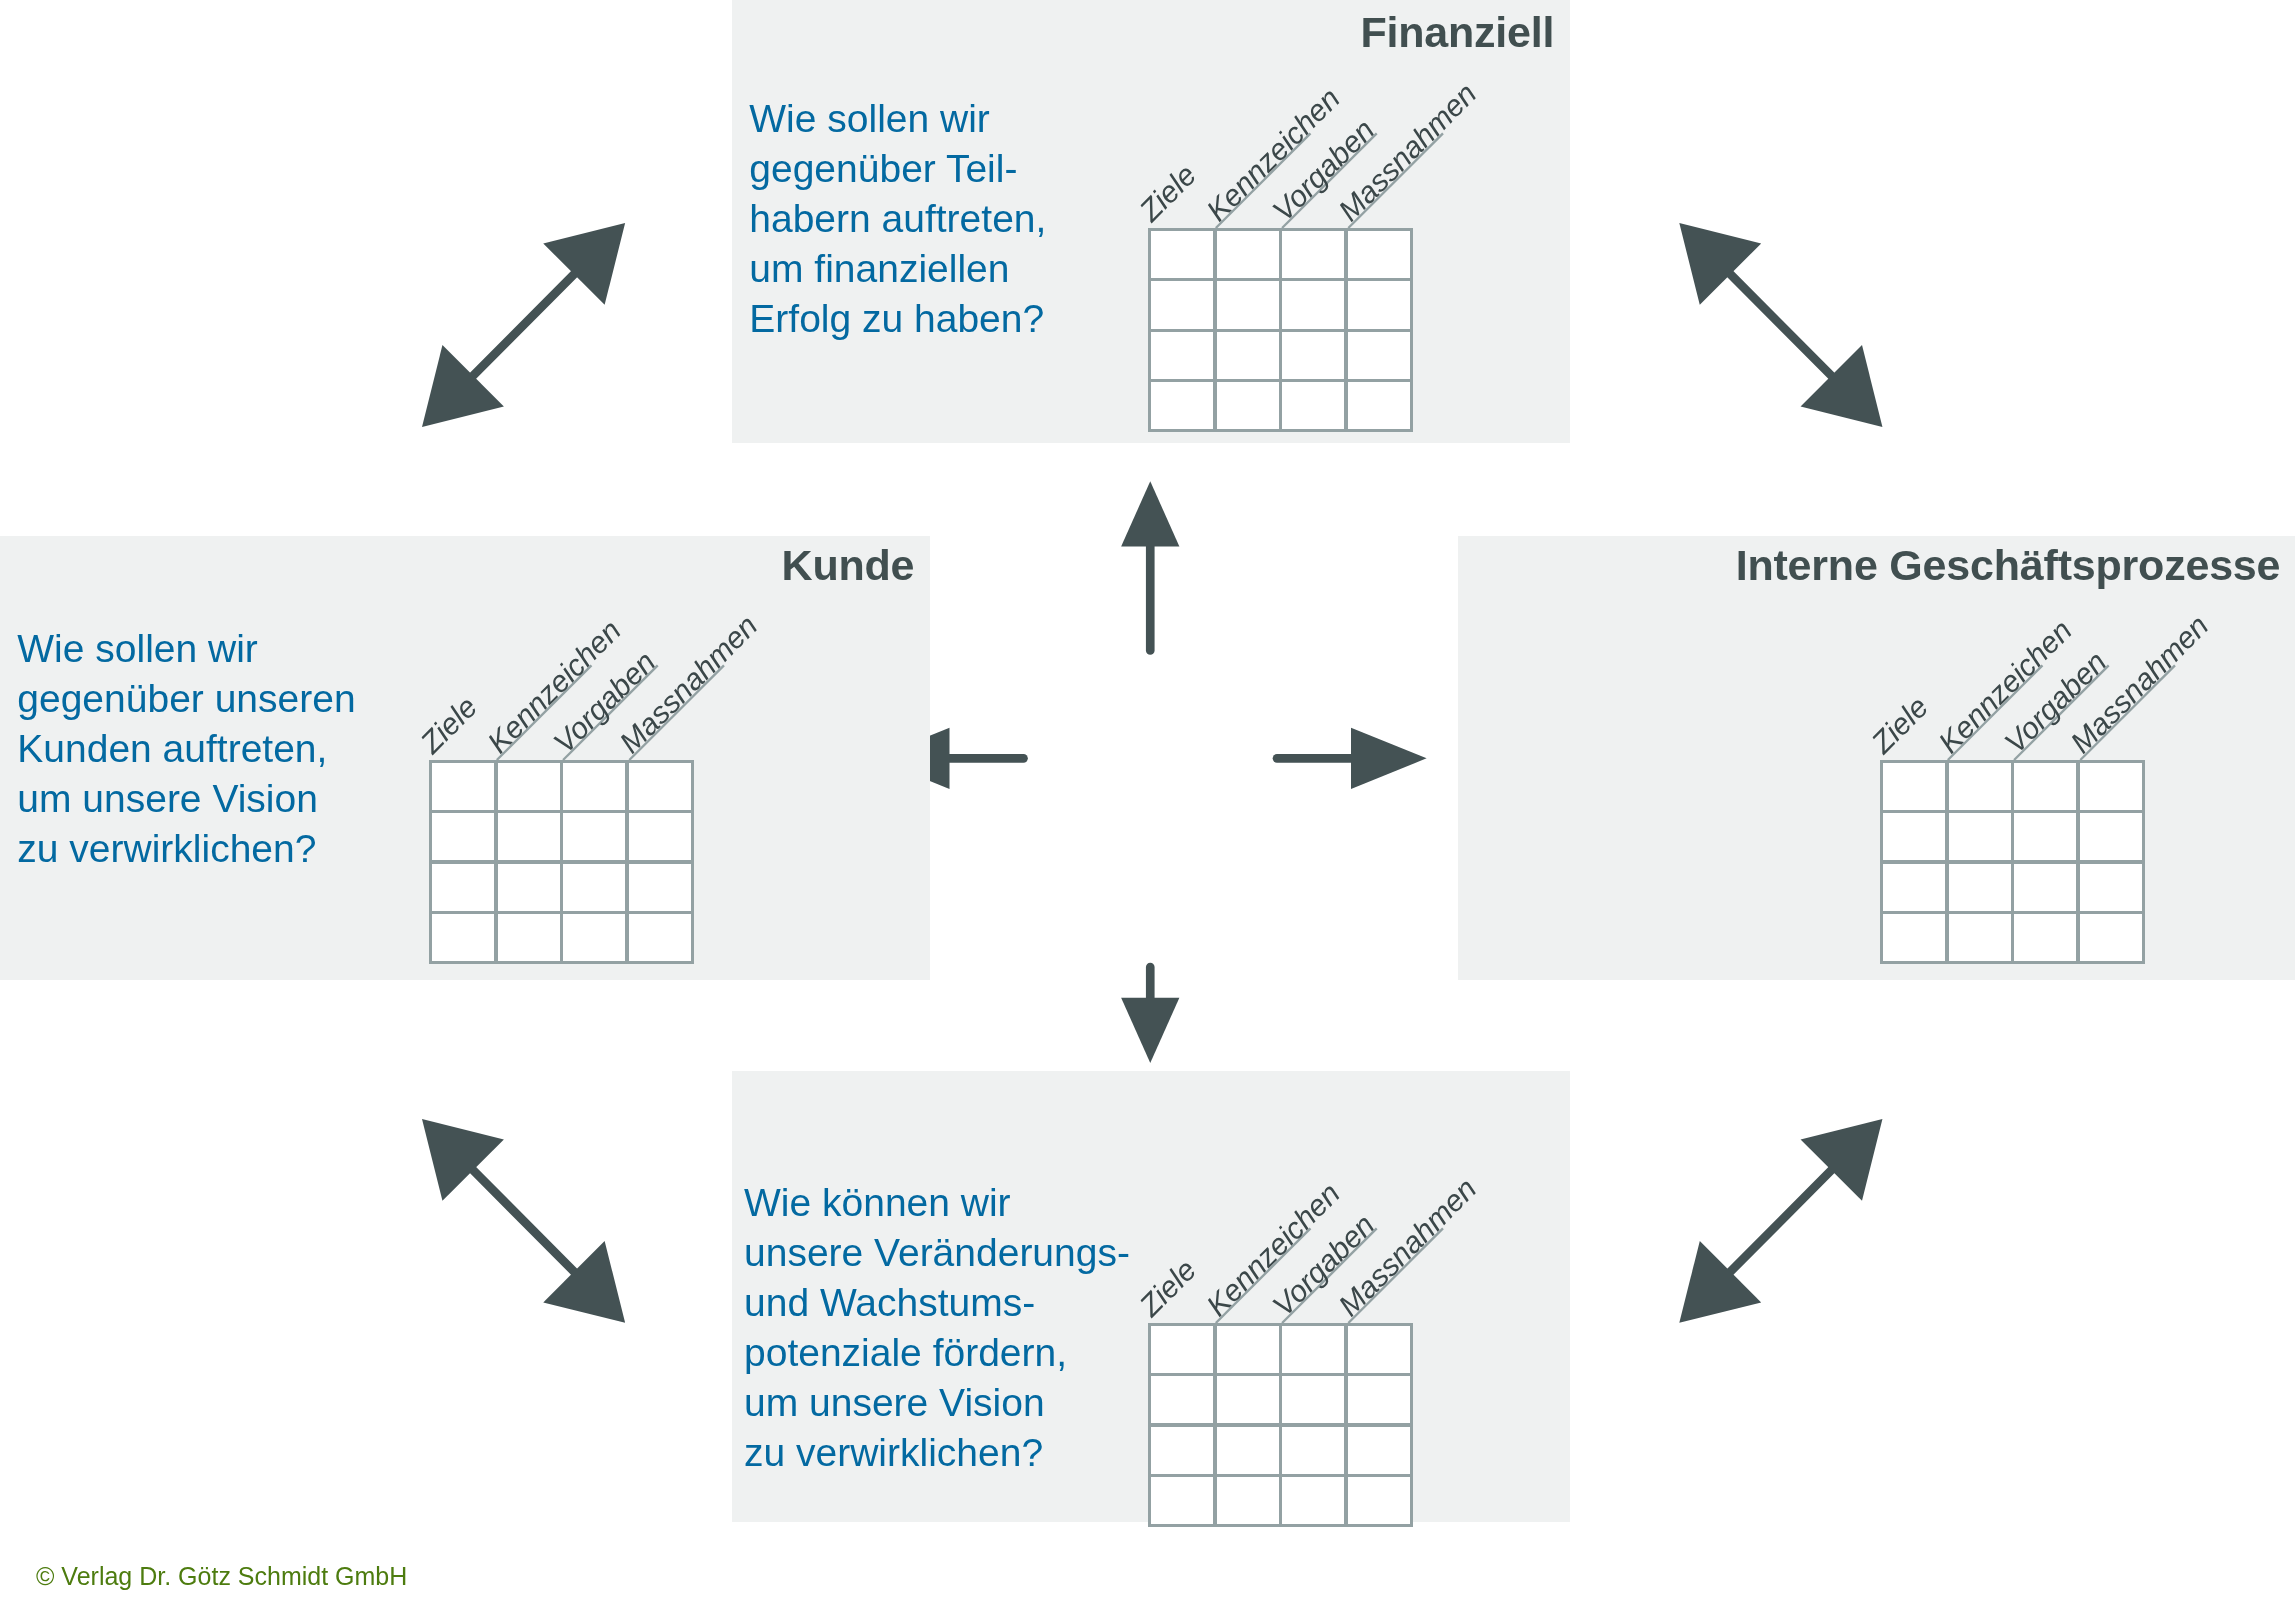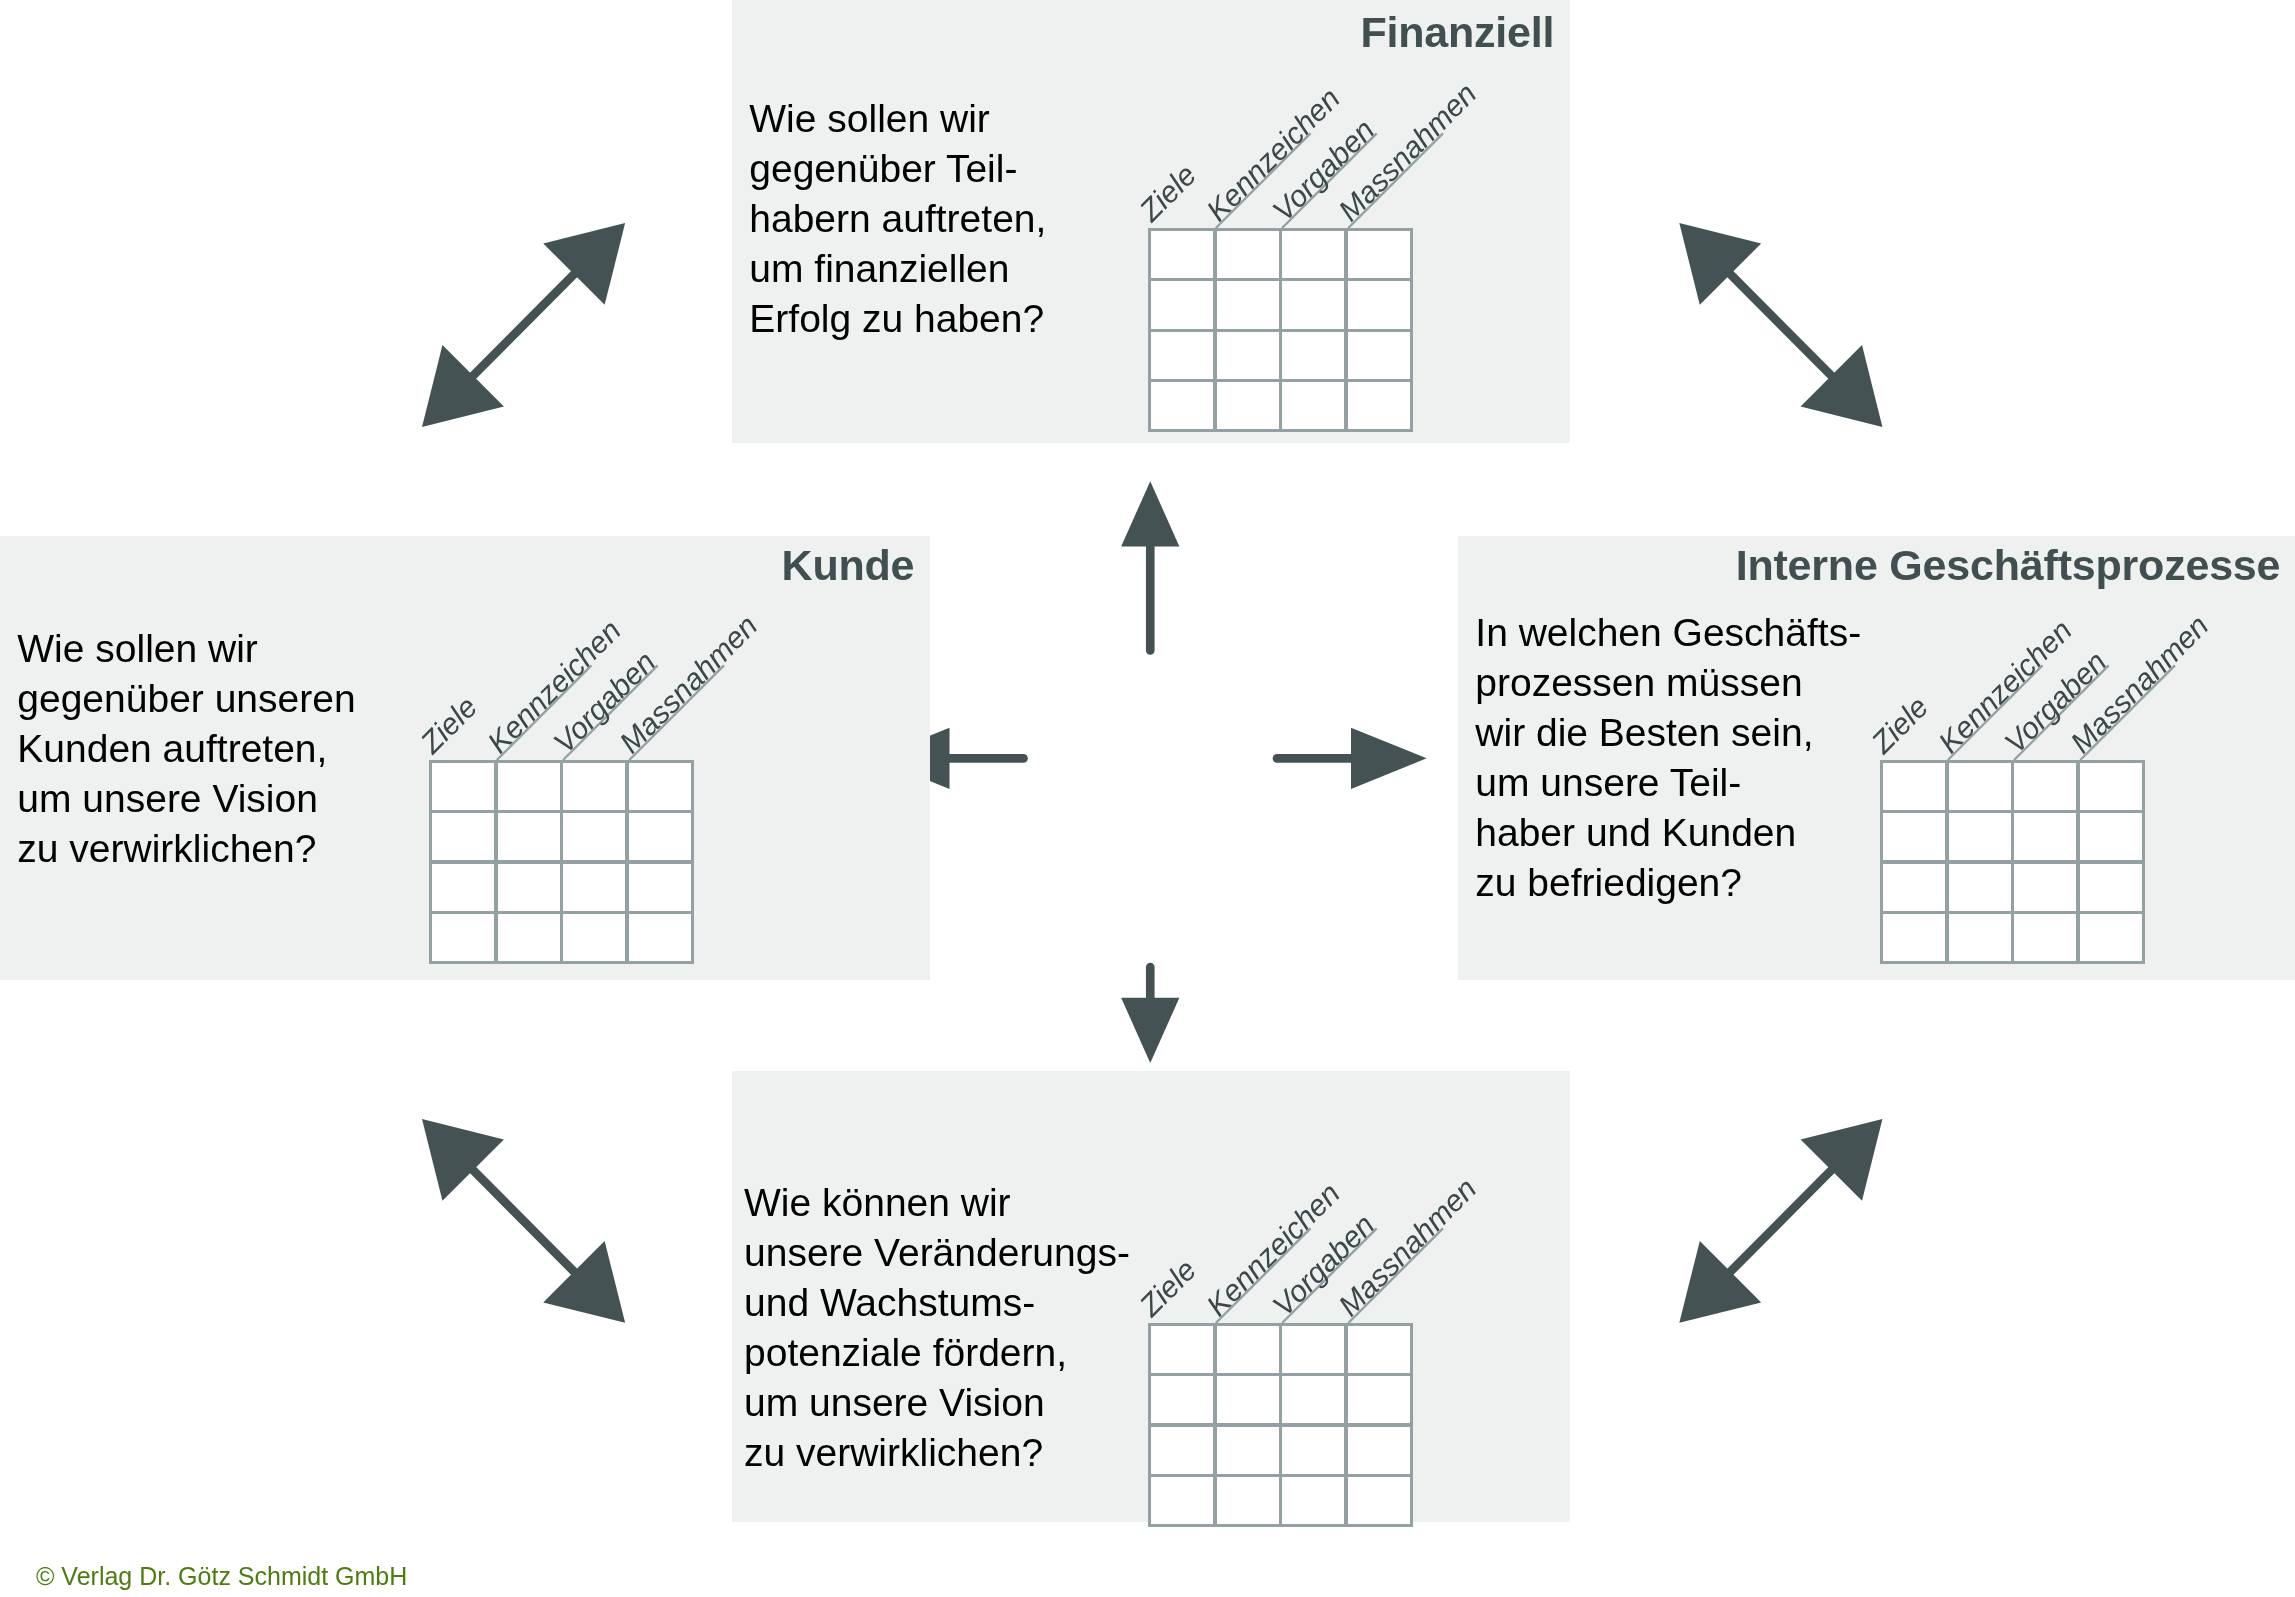--- a/index.html
+++ b/index.html
@@ -28,21 +28,21 @@
     font-weight: bold;
     font-size: 43px;
     color: #414f50;
     white-space: nowrap;
     letter-spacing: -0.2px;
   }
   .panel-question {
     position: absolute;
     font-size: 39px;
     line-height: 1.28;
-    color: #000000;
+    color: #0369a1;
     white-space: pre-line;
   }
 
   
   .grid-wrap { position: absolute; }
   .grid {
     display: grid;
     grid-template-columns: repeat(4, 1fr);
     grid-template-rows: repeat(4, 1fr);
     width: 100%;
@@ -234,26 +234,20 @@
         <div class="cell"></div>
         <div class="cell"></div>
         <div class="cell"></div>
         <div class="cell"></div>
       </div>
     </div>
   </div>
 
   <div class="panel" style="left:1458px; top:536px; width:838px; height:444px;">
     <div class="panel-title" style="right:15.7px; top:4.7px;">Interne Geschäftsprozesse</div>
-    <div class="panel-question" style="left:17.3px; top:72px;">In welchen Geschäfts-
-prozessen müssen
-wir die Besten sein,
-um unsere Teil-
-haber und Kunden
-zu befriedigen?</div>
 
     <div class="grid-wrap" style="left:422px; top:224px; width:265px; height:204px;">
       <svg class="head-lines" viewBox="0 0 336 260" preserveAspectRatio="none">
         <line x1="86" y1="260" x2="206" y2="140"></line>
         <line x1="170" y1="260" x2="290" y2="140"></line>
         <line x1="254" y1="260" x2="374" y2="140"></line>
       </svg>
       <span class="col-label" style="left:9.4px;">Ziele</span>
       <span class="col-label" style="left:76px;">Kennzeichen</span>
       <span class="col-label" style="left:142px;">Vorgaben</span>

